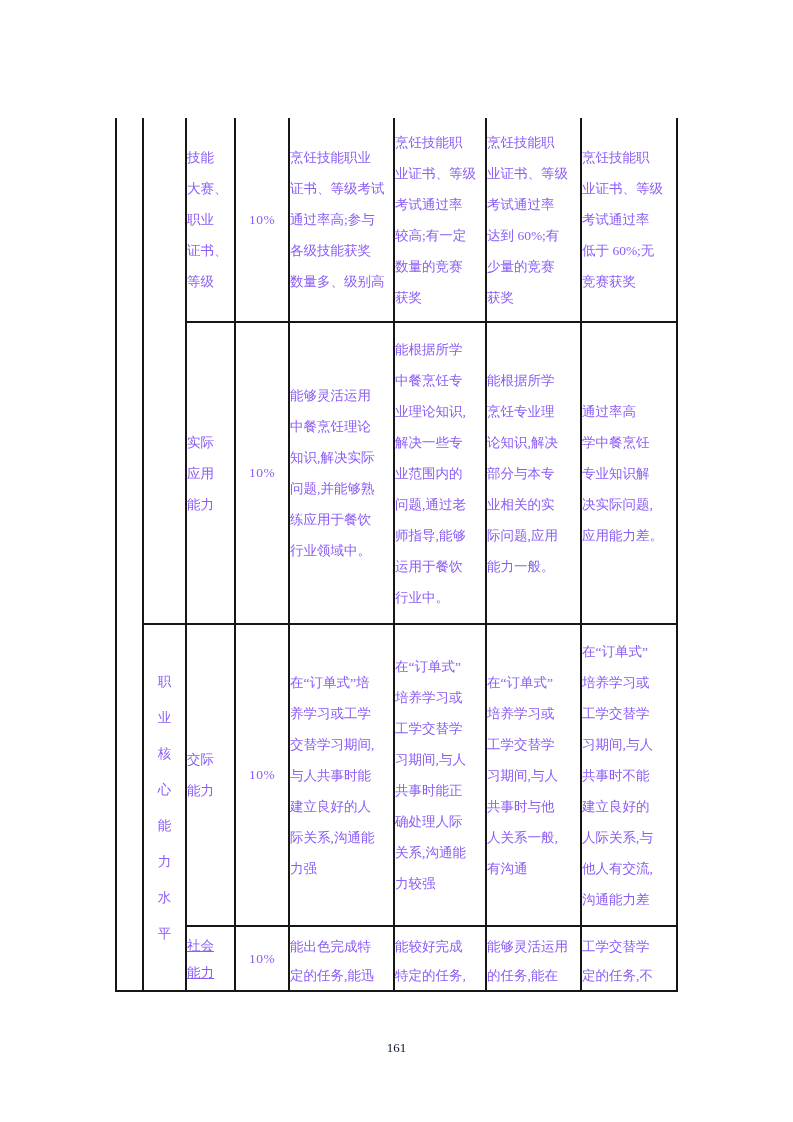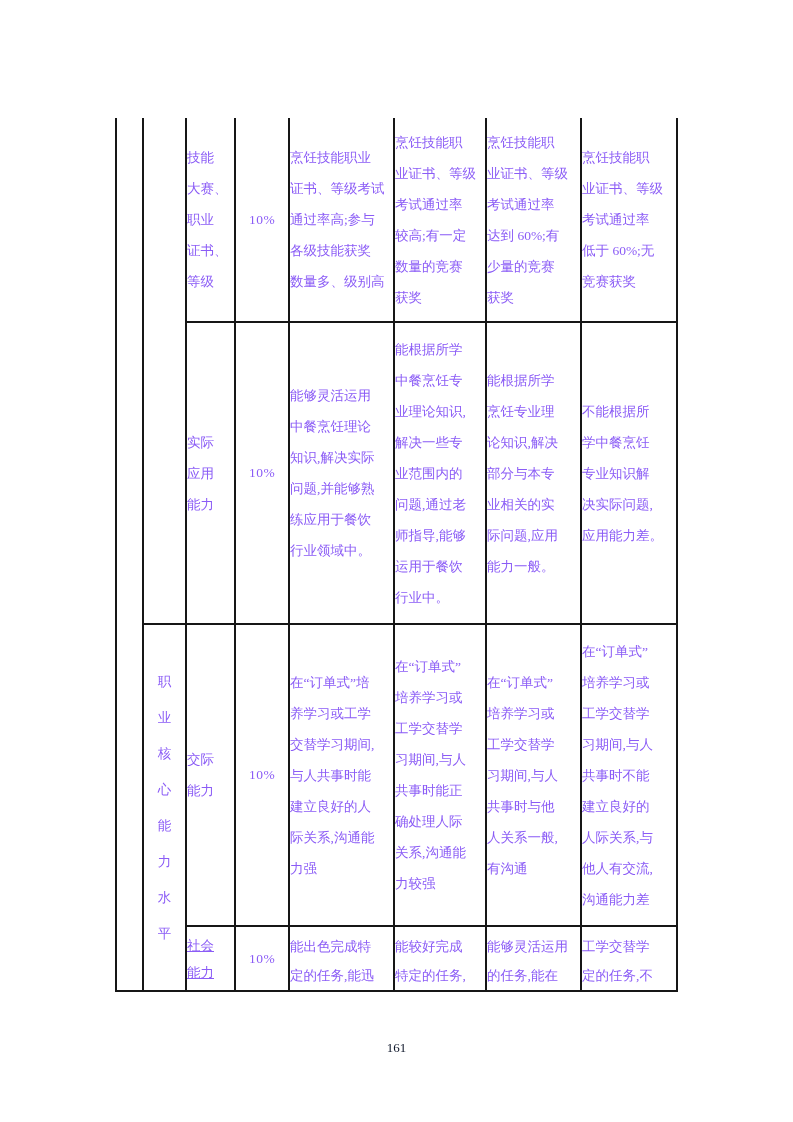--- a/index.html
+++ b/index.html
@@ -108,21 +108,21 @@
 师指导,能够
 运用于餐饮
 行业中。</td>
         <td class="desc">能根据所学
 烹饪专业理
 论知识,解决
 部分与本专
 业相关的实
 际问题,应用
 能力一般。</td>
-        <td class="desc">不能根据所
+        <td class="desc">通过率高
 学中餐烹饪
 专业知识解
 决实际问题,
 应用能力差。</td>
       </tr>
       <tr class="r3">
         <td class="groupv" rowspan="2">职
 业
 核
 心

